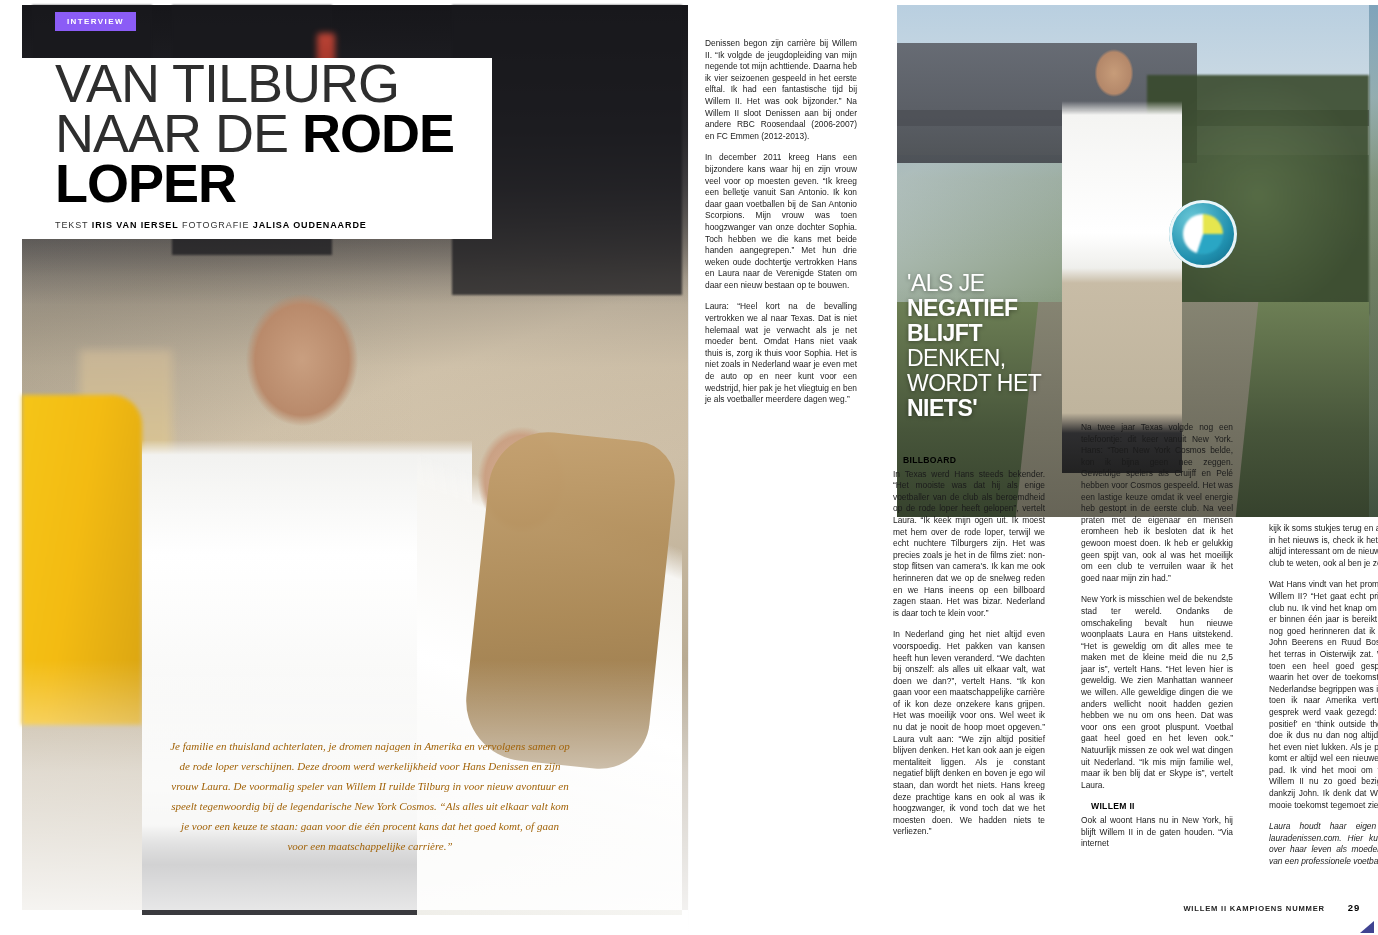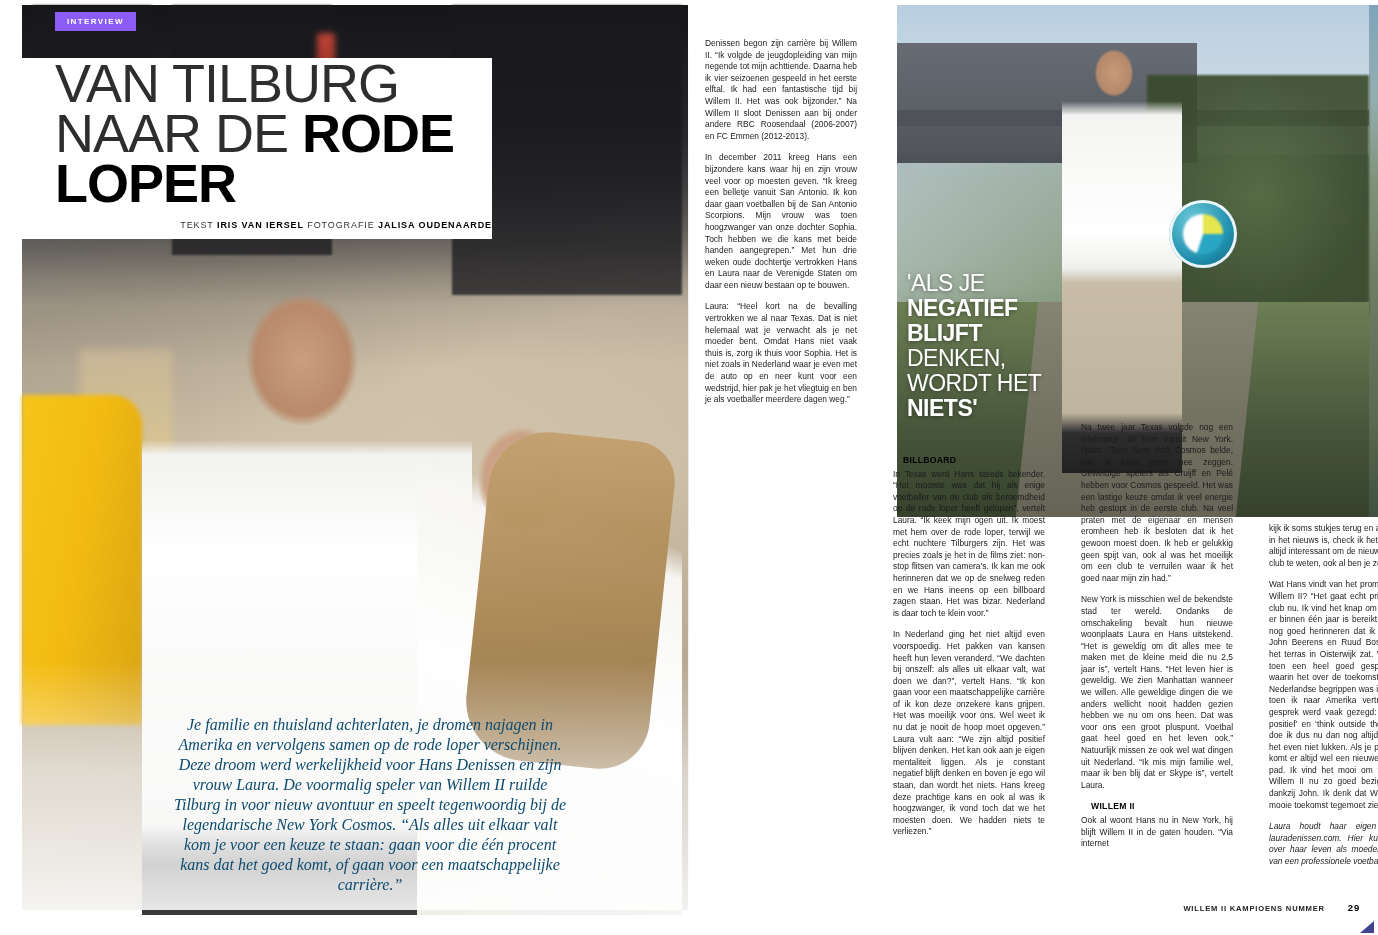--- a/index.html
+++ b/index.html
@@ -78,27 +78,27 @@
     font-family:"Liberation Sans", sans-serif;
     font-size:54px;line-height:50px;letter-spacing:-1px;
     color:#111;margin-left:33px;
   }
   .t1{font-weight:300;color:#2e2e2e;}
   .t2{font-weight:300;color:#2e2e2e;}
   .t2 b{font-weight:bold;color:#000;}
   .t3{font-weight:bold;color:#000;}
   .byline{
     margin-left:33px;margin-top:12px;padding-bottom:9px;
-    font-size:9px;letter-spacing:.9px;color:#333;text-align:right;
+    font-size:9px;letter-spacing:.9px;color:#333;
   }
   .byline b{font-weight:bold;color:#000;}
   .pull-quote{
-    position:absolute;left:170px;top:715px;width:400px;
+    position:absolute;left:170px;top:736px;width:400px;
     font-family:"Liberation Serif", serif;font-style:italic;
-    font-size:16px;line-height:20px;color:#0c4a6e;text-align:center;
+    font-size:11px;line-height:20px;color:#a16207;text-align:center;
   }
 
   
   .right-page{position:absolute;left:689px;top:0;width:689px;height:935px;background:#fff;}
 
   .col{position:absolute;font-family:"Liberation Sans",sans-serif;font-size:8.4px;line-height:11.6px;color:#1b1b1b;text-align:justify;}
   .col p{margin:0 0 10px 0;}
   .col h4{margin:0 0 2px 10px;font-size:8.6px;font-weight:bold;letter-spacing:.3px;color:#000;}
 
   #col1{left:16px;top:38px;width:152px;}

